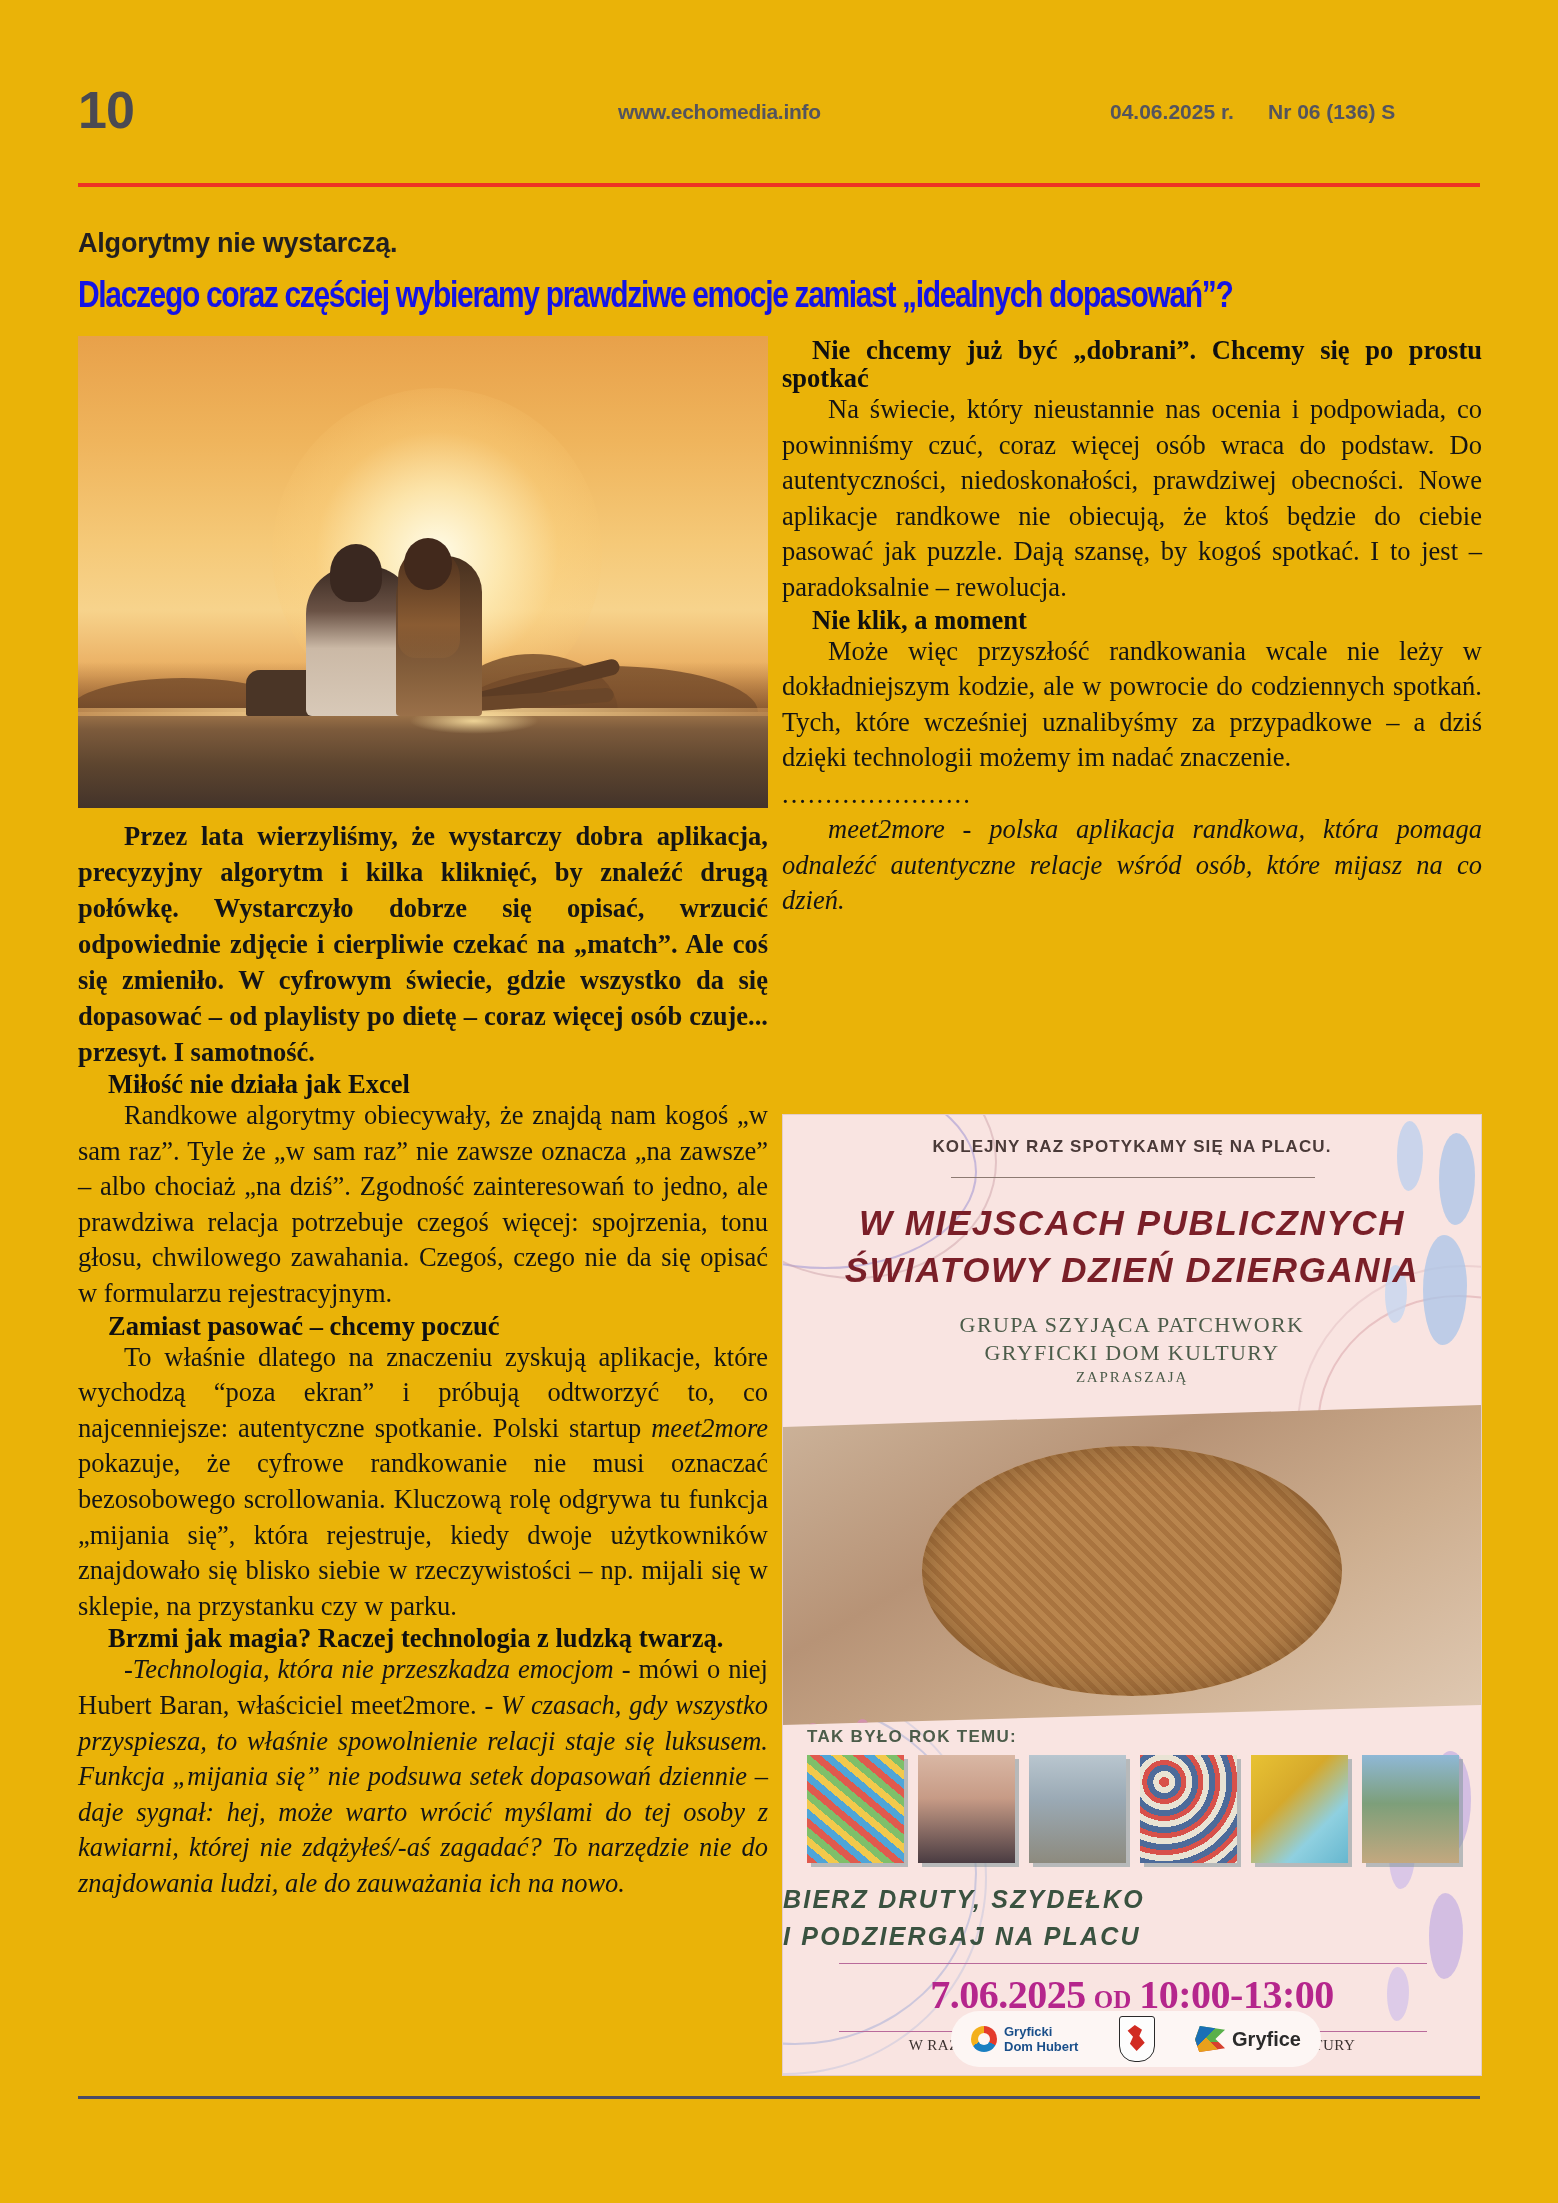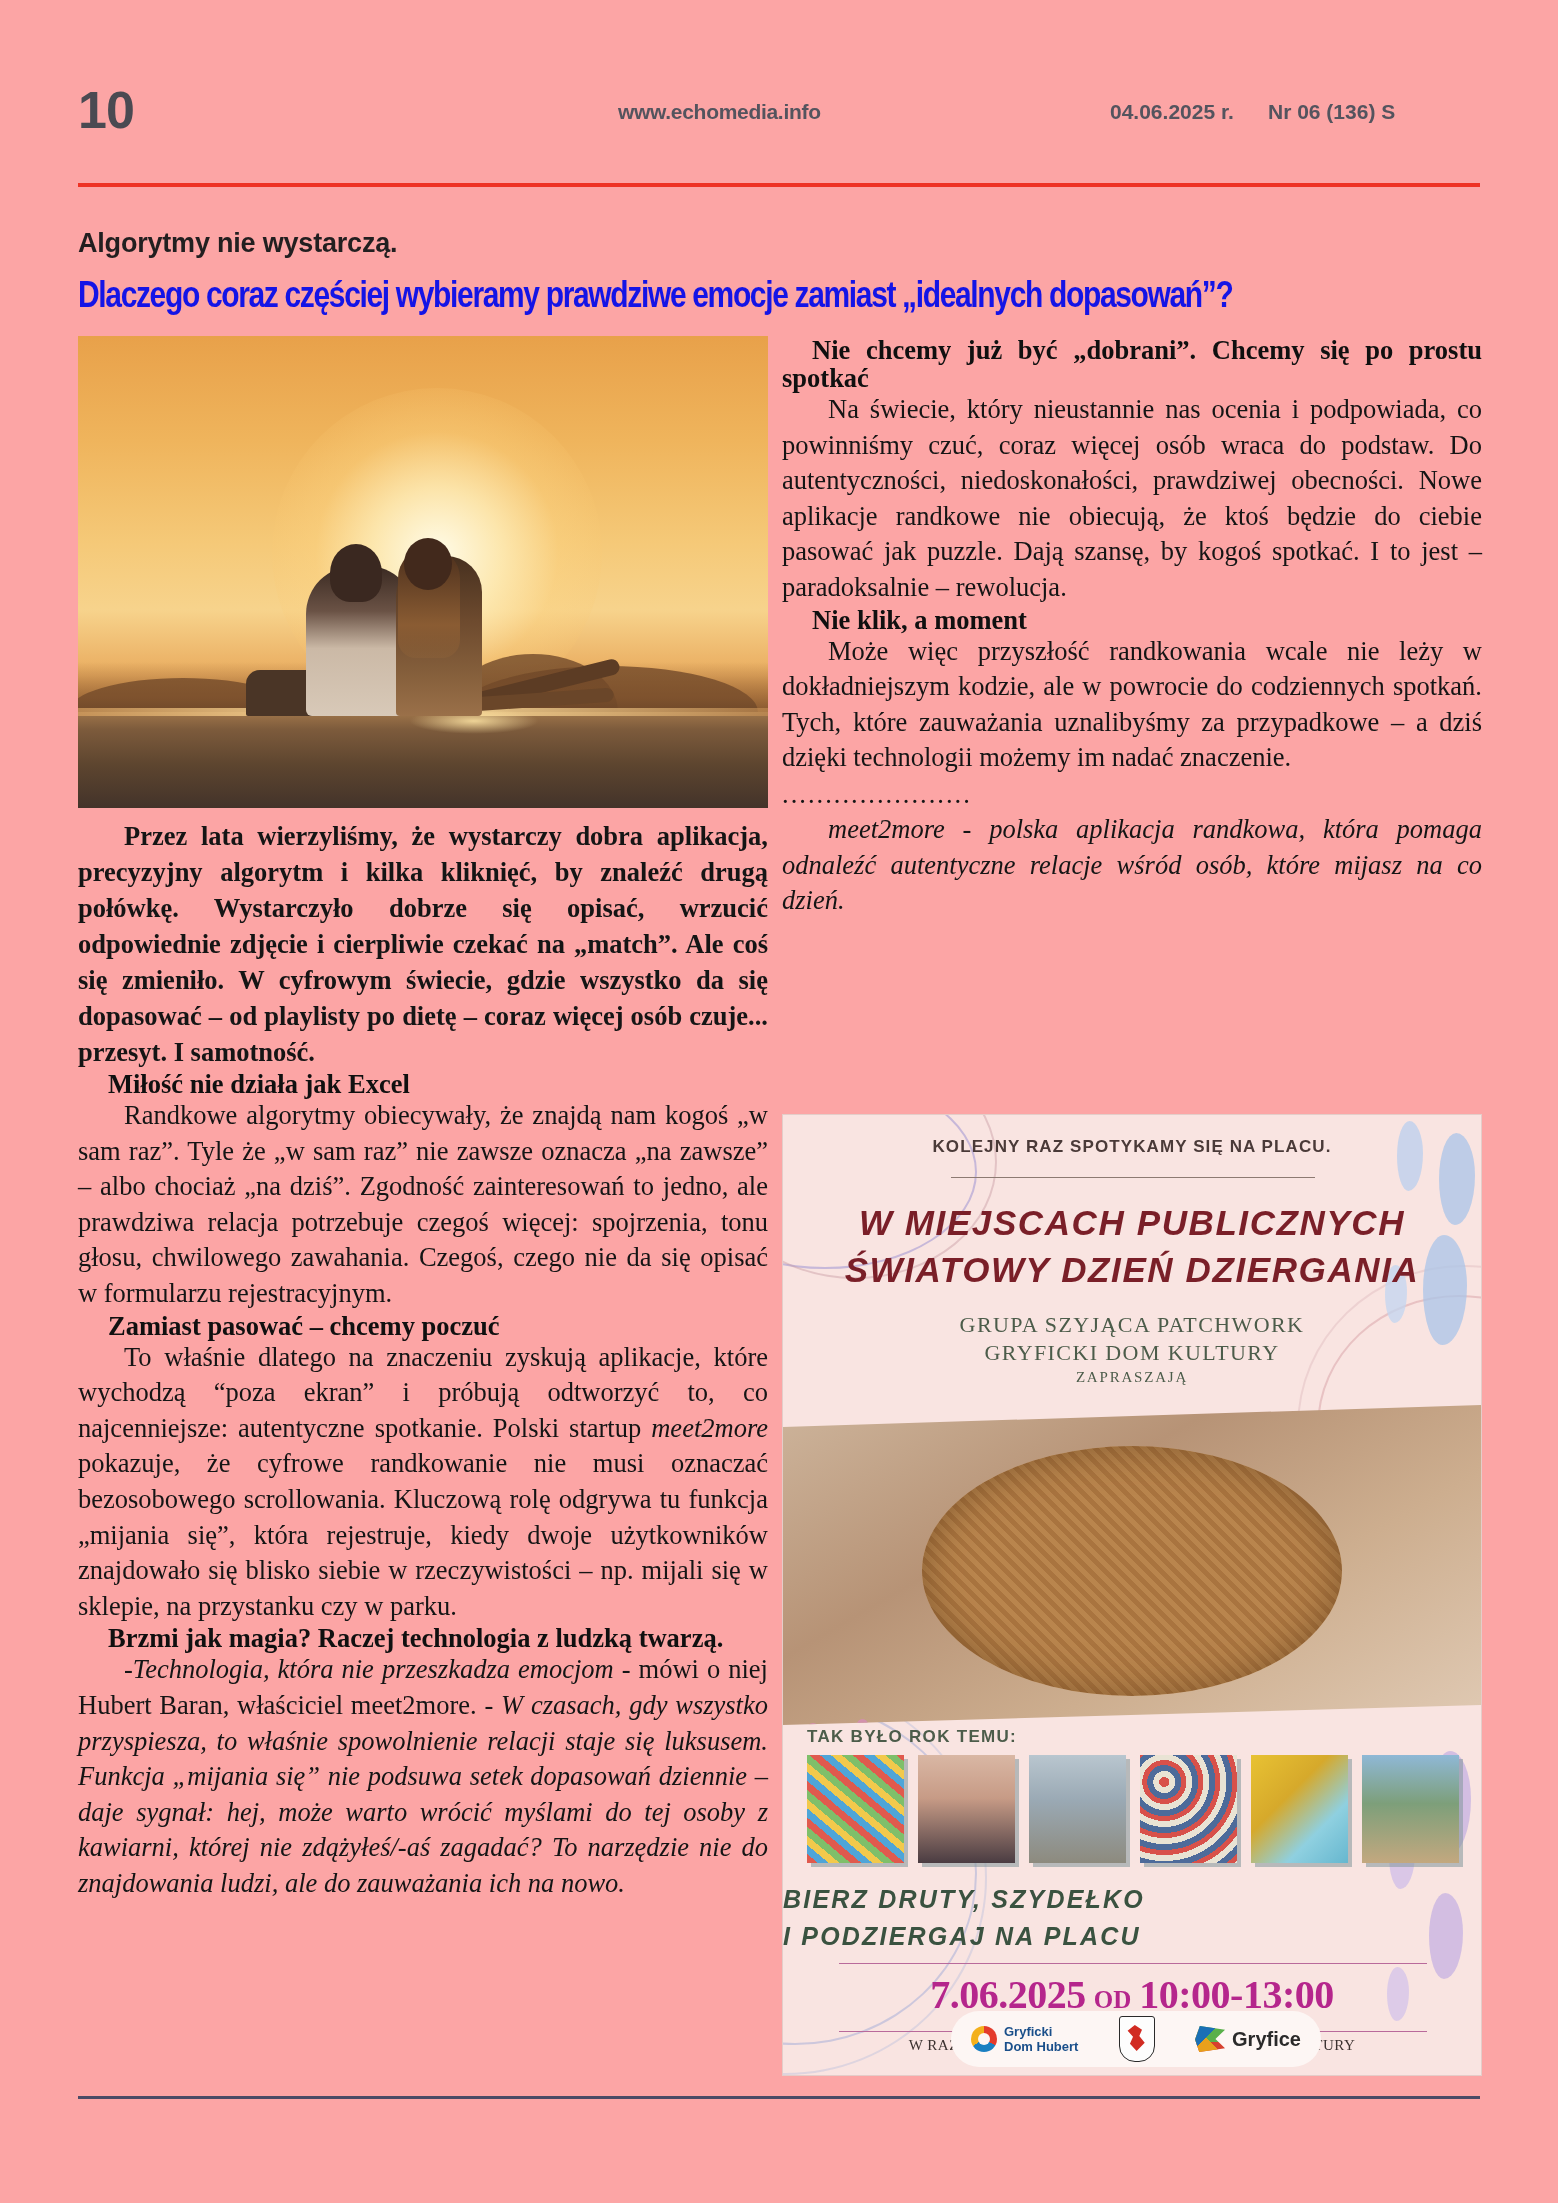--- a/index.html
+++ b/index.html
@@ -10,21 +10,21 @@
   body {
     width: 1558px;
     height: 2203px;
     font-family: "Liberation Serif", serif;
     position: relative;
     overflow: hidden;
   }
   .page {
     position: absolute;
     inset: 0;
-    background: #fca5a5;
+    background: #eab308;
   }
 
   
   .masthead {
     position: absolute;
     left: 78px;
     top: 88px;
     width: 1402px;
     height: 60px;
   }
@@ -647,21 +647,21 @@
     <h3 class="subhead">Brzmi jak magia? Raczej technologia z ludzką twarzą.</h3>
     <p class="body"><em class="it">-Technologia, która nie przeszkadza emocjom</em><span> - mówi o niej Hubert Baran, właściciel meet2more. - </span><em class="it">W czasach, gdy wszystko przyspiesza, to właśnie spowolnienie relacji staje się luksusem. Funkcja „mijania się” nie podsuwa setek dopasowań dziennie – daje sygnał: hej, może warto wrócić myślami do tej osoby z kawiarni, której nie zdążyłeś/-aś zagadać? To narzędzie nie do znajdowania ludzi, ale do zauważania ich na nowo.</em></p>
   </div>
 
   <div class="col-right">
 
     <h3 class="subhead">Nie chcemy już być „dobrani”. Chcemy się po prostu spotkać</h3>
     <p class="body">Na świecie, który nieustannie nas ocenia i podpowiada, co powinniśmy czuć, coraz więcej osób wraca do podstaw. Do autentyczności, niedoskonałości, prawdziwej obecności. Nowe aplikacje randkowe nie obiecują, że ktoś będzie do ciebie pasować jak puzzle. Dają szansę, by kogoś spotkać. I to jest – paradoksalnie – rewolucja.</p>
 
     <h3 class="subhead">Nie klik, a moment</h3>
-    <p class="body">Może więc przyszłość randkowania wcale nie leży w dokładniejszym kodzie, ale w powrocie do codziennych spotkań. Tych, które zauważania uznalibyśmy za przypadkowe – a dziś dzięki technologii możemy im nadać znaczenie.</p>
+    <p class="body">Może więc przyszłość randkowania wcale nie leży w dokładniejszym kodzie, ale w powrocie do codziennych spotkań. Tych, które wcześniej uznalibyśmy za przypadkowe – a dziś dzięki technologii możemy im nadać znaczenie.</p>
 
     <p class="dots">......................</p>
 
     <p class="body ital">meet2more - polska aplikacja randkowa, która pomaga odnaleźć autentyczne relacje wśród osób, które mijasz na co dzień.</p>
   </div>
 
   <div class="poster">
     <div class="pswirl ps1"></div>
     <div class="pswirl ps2"></div>
     <div class="pswirl ps3"></div>

